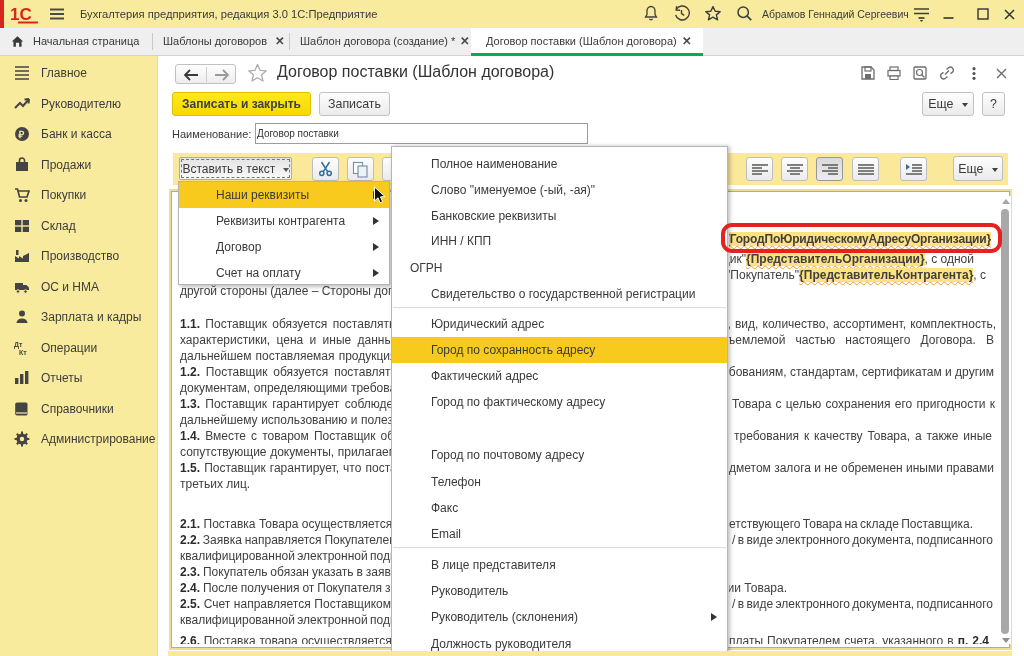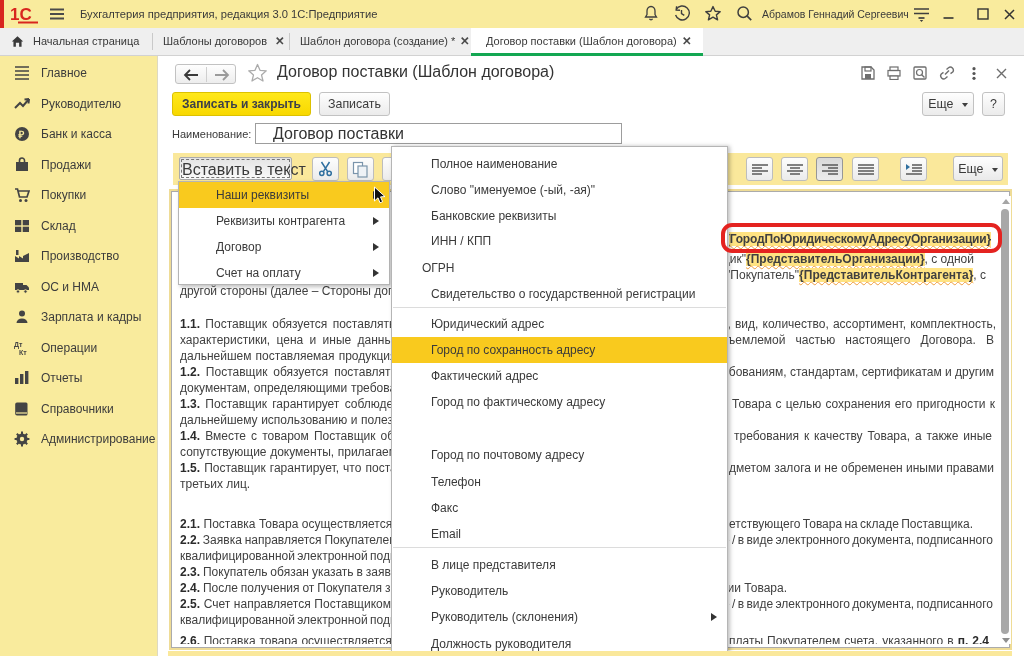--- a/index.html
+++ b/index.html
@@ -28,25 +28,25 @@
 #navdiv{position:absolute;left:30px;top:2px;width:1px;height:15px;background:#CFCFCF}
 .hdricon{position:absolute;top:66px}
 #doctitle{position:absolute;left:277px;top:63px;font-size:16px;color:#333;white-space:nowrap}
 
 .btn{position:absolute;border-radius:3px;text-align:center;font-size:12.4px;color:#3a3a3a}
 #btnsave{left:172px;top:92px;width:139px;height:24px;line-height:23px;background:linear-gradient(#FFE81A,#F8D800);border:1px solid #DCC100;font-weight:bold;font-size:12px;color:#3D4049}
 #btnwrite{left:319px;top:92px;width:71px;height:24px;line-height:23px;background:linear-gradient(#fefefe,#ebebeb);border:1px solid #C2C2C2}
 #btnmore{left:922px;top:92px;width:52px;height:24px;line-height:23px;background:linear-gradient(#fefefe,#ebebeb);border:1px solid #C2C2C2}
 #btnhelp{left:982px;top:92px;width:23px;height:24px;line-height:23px;background:linear-gradient(#fefefe,#ebebeb);border:1px solid #C2C2C2}
 #namelabel{position:absolute;left:172px;top:128px;font-size:11px;color:#3a3a3a}
-#nameinput{position:absolute;left:255px;top:123px;width:367px;height:21px;border:1px solid #9D9D9D;background:#fff;font-size:16px;color:#333;line-height:19px;padding-left:17px}
+#nameinput{position:absolute;left:255px;top:123px;width:333px;height:21px;border:1px solid #9D9D9D;background:#fff;font-size:10px;color:#333;line-height:19px;padding-left:1px}
 
 #toolbar{position:absolute;left:173px;top:153px;width:835px;height:32px;background:#FAE89B}
 #insertbtn{position:absolute;left:179px;top:157px;width:113px;height:23px;background:linear-gradient(#e3e3e3,#fafafa);border:1px solid #ABABAB;border-radius:2px}
-#insertbtn .inner{position:absolute;left:1px;top:1px;right:1px;bottom:1px;border:1px dashed #777;border-radius:1px;text-align:center;line-height:19px;font-size:16px;color:#3a3a3a;white-space:nowrap}
+#insertbtn .inner{position:absolute;left:1px;top:1px;right:1px;bottom:1px;border:1px dashed #777;border-radius:1px;text-align:center;line-height:19px;font-size:12px;color:#3a3a3a;white-space:nowrap}
 .tbtn{position:absolute;top:157px;width:27px;height:24px;background:linear-gradient(#fdfdfd,#ebebeb);border:1px solid #BDBDBD;border-radius:3px}
 .tbtn.pressed{background:linear-gradient(#d9d9d9,#ececec);border-color:#979797}
 #tbmore{position:absolute;left:953px;top:156px;width:50px;height:25px;line-height:24px;background:linear-gradient(#fefefe,#eaeaea);border:1px solid #BDBDBD;border-radius:3px;text-align:center;font-size:12.4px;color:#3a3a3a}
 .bars{position:absolute;left:5px;top:6px;width:16px;height:12px}
 
 #docarea{position:absolute;left:169px;top:189px;width:843px;height:461px;border:2px solid #EFDC96;background:#fff}
 #docinner{position:absolute;left:0;top:0;width:839px;height:457px;border:1px solid #ABABAB;background:#fff}
 #docclipL{position:absolute;left:8px;top:2px;width:211px;height:450px;overflow:hidden}
 #docclipR{position:absolute;left:557px;top:2px;width:268px;height:450px;overflow:hidden}
 .dl{position:absolute;left:0;height:16px;line-height:16px;font-size:12px;color:#404040;white-space:nowrap}
@@ -385,21 +385,21 @@
       <div class="mitem mhl" style="top: 0px;"><span style="margin-left:37px">Наши реквизиты</span><span class="marrow" style="right:10px;top:9px"></span></div>
       <div class="mitem" style="top: 26px;"><span style="margin-left:37px">Реквизиты контрагента</span><span class="marrow" style="right:10px;top:9px"></span></div>
       <div class="mitem" style="top: 52px;"><span style="margin-left:37px">Договор</span><span class="marrow" style="right:10px;top:9px"></span></div>
       <div class="mitem" style="top: 78px;"><span style="margin-left:37px">Счет на оплату</span><span class="marrow" style="right:10px;top:9px"></span></div>
     </div>
 <div id="menu2">
       <div class="mitem" style="top: 4px;"><span style="margin-left:39px">Полное наименование</span></div>
       <div class="mitem" style="top: 30px;"><span style="margin-left:39px">Слово "именуемое (-ый, -ая)"</span></div>
       <div class="mitem" style="top: 56px;"><span style="margin-left:39px">Банковские реквизиты</span></div>
       <div class="mitem" style="top: 81px;"><span style="margin-left:39px">ИНН / КПП</span></div>
-      <div class="mitem" style="top: 108px;"><span style="margin-left:30px">ОГРН</span></div>
+      <div class="mitem" style="top: 108px;"><span style="margin-left:18px">ОГРН</span></div>
       <div class="mitem" style="top: 134px;"><span style="margin-left:39px">Свидетельство о государственной регистрации</span></div>
       <div class="mitem" style="top: 164px;"><span style="margin-left:39px">Юридический адрес</span></div>
       <div class="mitem mhl" style="top: 190px;"><span style="margin-left:39px">Город по сохранность адресу</span></div>
       <div class="mitem" style="top: 216px;"><span style="margin-left:39px">Фактический адрес</span></div>
       <div class="mitem" style="top: 242px;"><span style="margin-left:39px">Город по фактическому адресу</span></div>
       <div class="mitem" style="top: 295px;"><span style="margin-left:39px">Город по почтовому адресу</span></div>
       <div class="mitem" style="top: 322px;"><span style="margin-left:39px">Телефон</span></div>
       <div class="mitem" style="top: 348px;"><span style="margin-left:39px">Факс</span></div>
       <div class="mitem" style="top: 374px;"><span style="margin-left:39px">Email</span></div>
       <div class="mitem" style="top: 405px;"><span style="margin-left:39px">В лице представителя</span></div>

